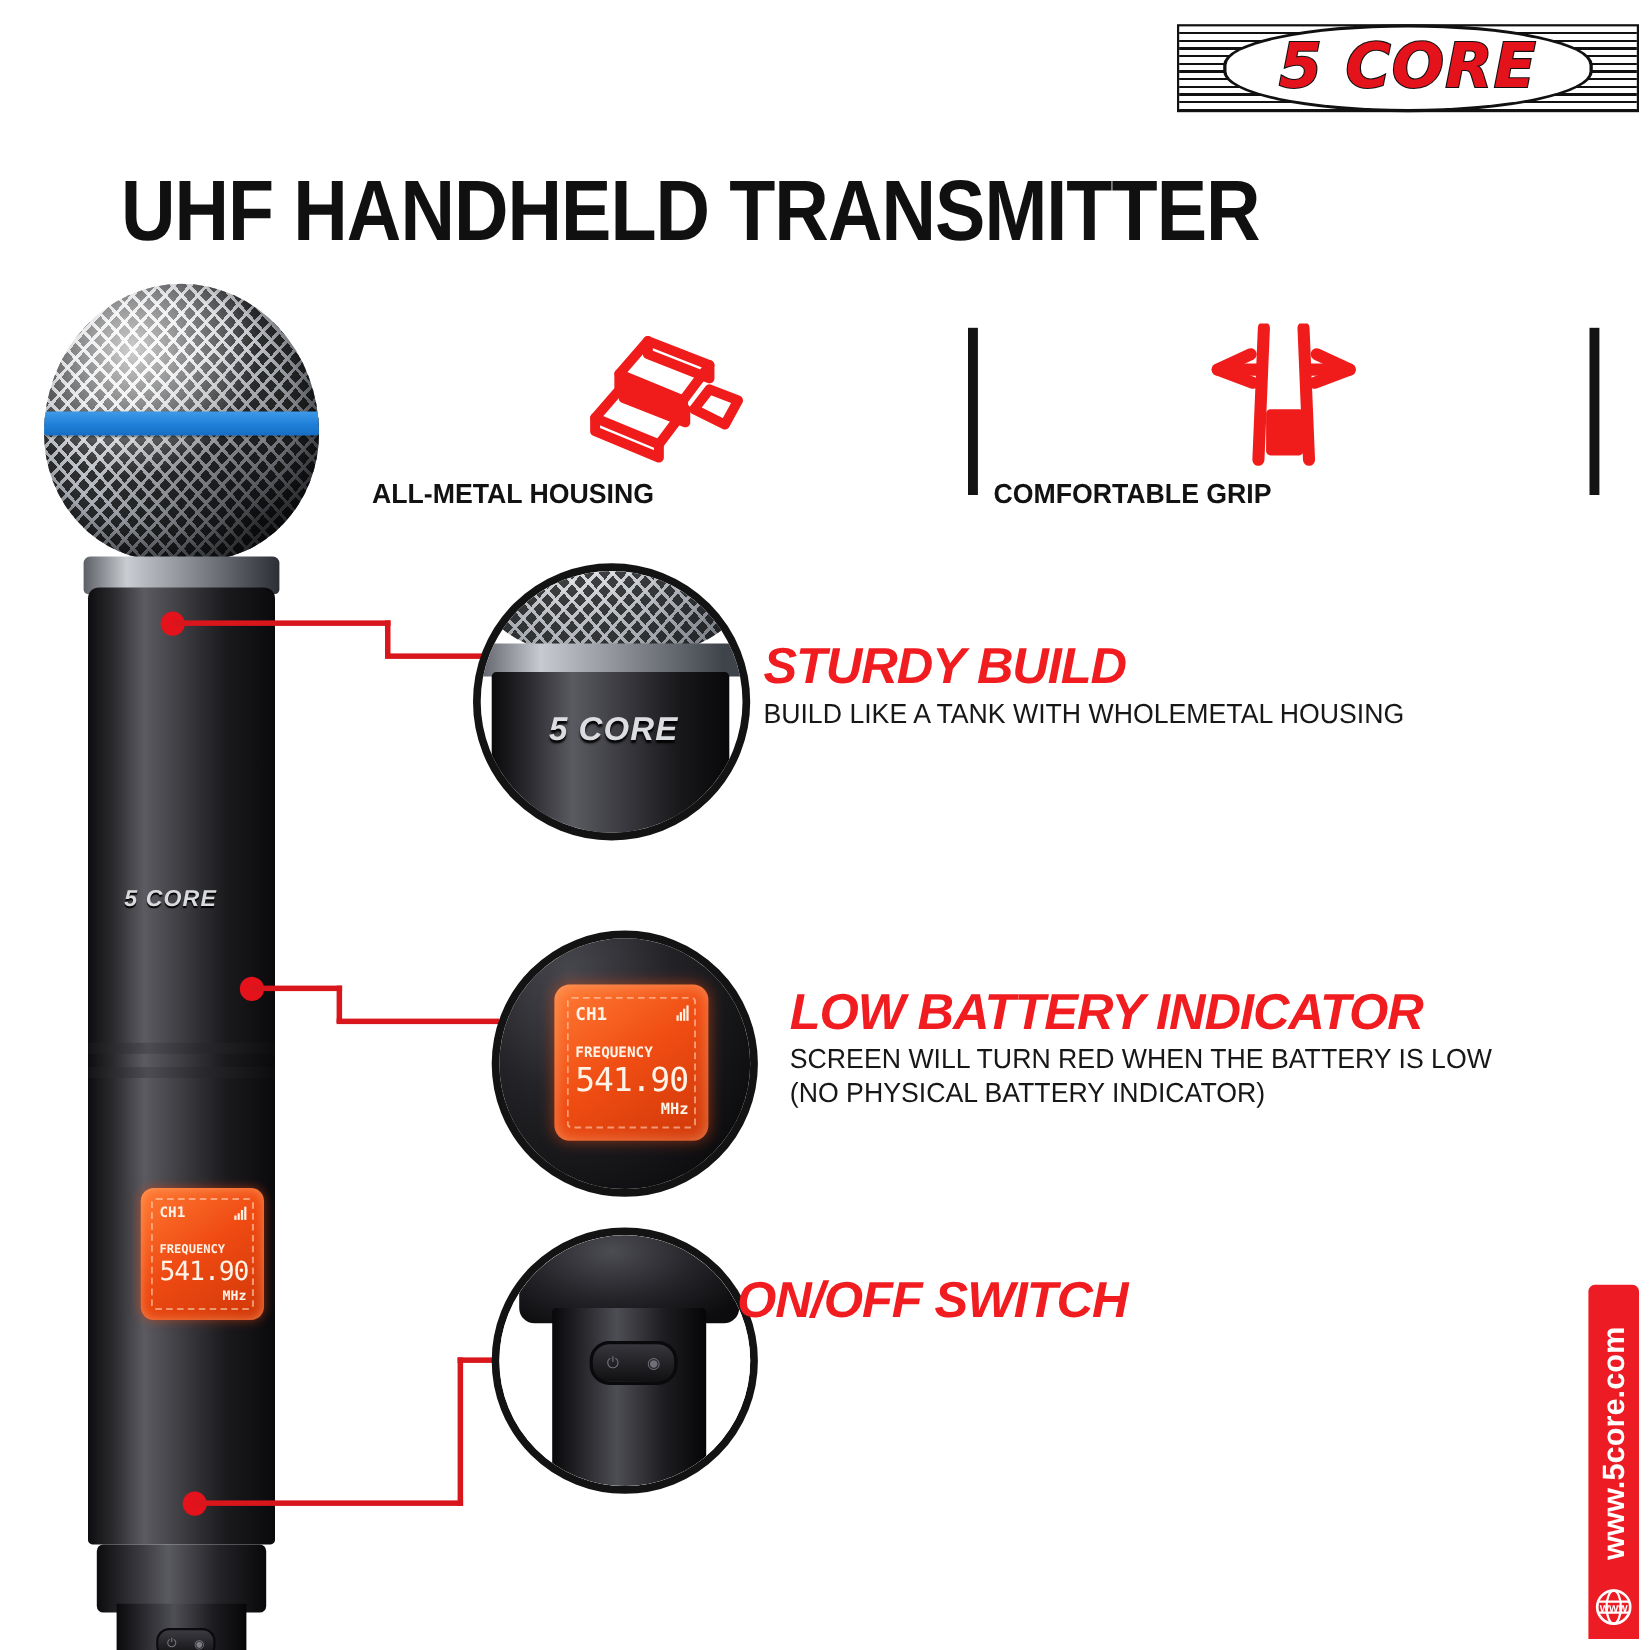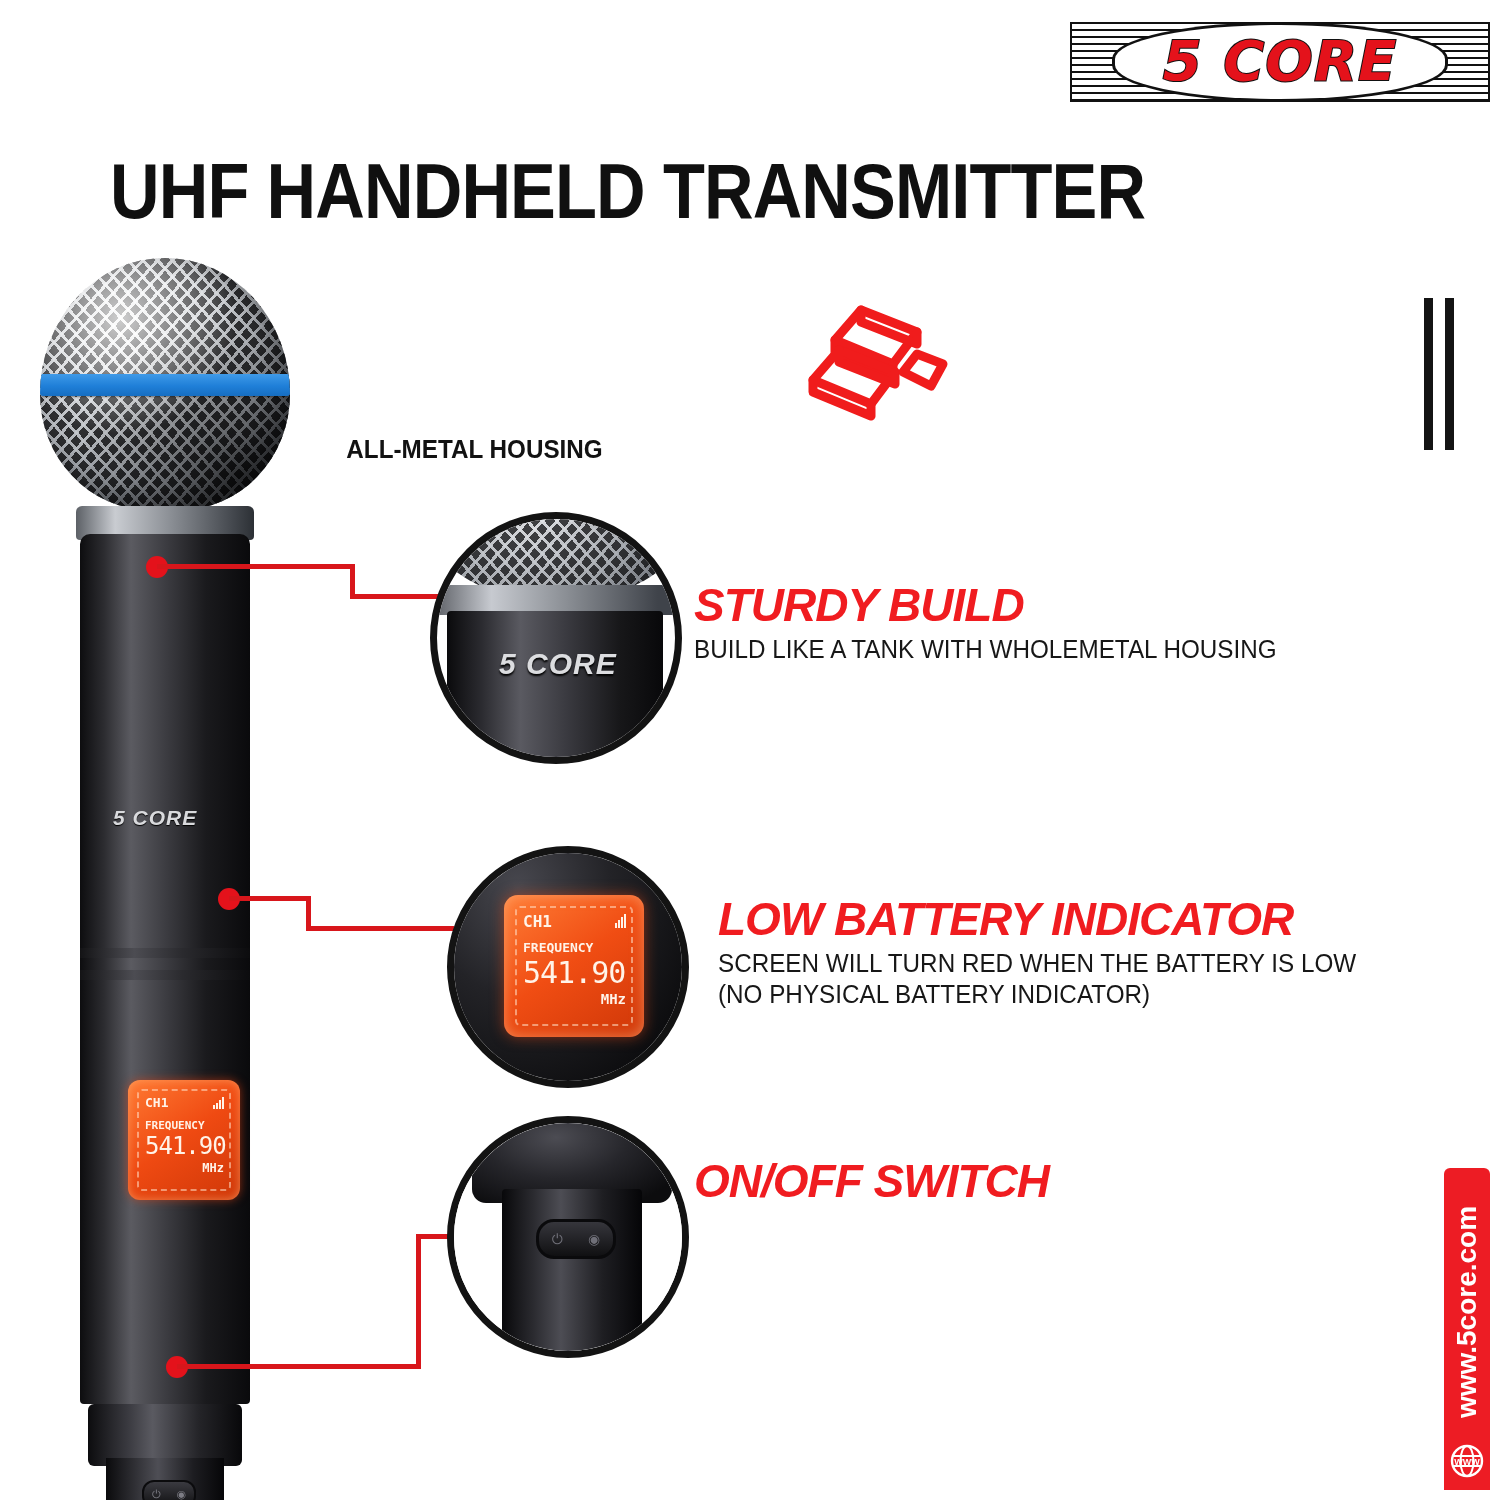--- a/index.html
+++ b/index.html
@@ -150,21 +150,21 @@
     position:absolute; inset:9px;
     border:2px dashed rgba(255,225,200,.55);
     border-radius:5px;
     display:flex;flex-direction:column;
     padding:4px 5px 0 6px;
     box-sizing:border-box;
     color:#fff3e8;
     font-family:"DejaVu Sans Mono", monospace;
   }
   .lcd-row1{display:flex;justify-content:space-between;align-items:center;font-size:13px;font-weight:bold;}
-  .lcd-freqlbl{font-size:11px;font-weight:bold;letter-spacing:0px;margin-top:9px;}
+  .lcd-freqlbl{font-size:11px;font-weight:bold;letter-spacing:0px;margin-top:19px;}
   .lcd-val{font-size:24px;font-weight:normal;letter-spacing:-1px;margin-top:0px;}
   .lcd-mhz{font-size:12px;font-weight:bold;text-align:right;margin-top:1px;}
   .bars{display:flex;align-items:flex-end;gap:1px;height:12px;}
   .bars i{display:block;width:2px;background:#fff3e8;}
   .mic-bottom{
     position:absolute; left:70px; top:1146px; width:154px; height:62px;
     background:linear-gradient(to right,#0c0c0e,#3a3a40 26%,#5a5a61 42%,#242428 72%,#08080a);
     border-radius:6px;
   }
   .mic-base{
@@ -265,21 +265,21 @@
     line-height:1.02;
   }
   .co-lines{margin-top:5px;}
   .co-line{
     font-size:25px; color:#171717; letter-spacing:0px;
     line-height:1.26; white-space:nowrap;
     transform:scaleX(0.97); transform-origin:left center;
   }
   .co1{left:694px; top:562px;margin-top:20px;}
   .co2{left:718px; top:896px;}
-  .co3{left:694px; top:1158px;text-align:center;}
+  .co3{left:670px; top:1158px;text-align:center;}
 
   
   .webtab{
     position:absolute; right:10px; top:1168px; width:46px; height:322px;
     background:#ED1C24;
     border-radius:6px 6px 0 0;
   }
   .webtab-text{
     position:absolute; left:50%; top:128px;
     transform:translateX(-50%) rotate(-90deg);
@@ -321,20 +321,36 @@
             <path d="M40 56 L40 68 L96 90 L96 78"></path>
             <path d="M104 78 L118 60 L144 70 L132 92 Z"></path>
           </g>
         </svg>
       </div>
       <div class="flabel">ALL-METAL HOUSING</div>
     </div>
 
     <div class="vdiv"></div>
 
+    <div class="feature">
+      <div class="ficon">
+        <svg width="160" height="132" viewBox="0 0 160 132">
+          <g fill="none" stroke="#F01C1C" stroke-width="11" stroke-linejoin="round" stroke-linecap="round">
+            <path d="M62 4 L57 124"></path>
+            <path d="M98 4 L103 124"></path>
+            <path d="M50 28 L20 42 L52 54"></path>
+            <path d="M110 28 L140 42 L108 54"></path>
+            <path d="M20 42 L58 42"></path>
+            <path d="M140 42 L102 42"></path>
+          </g>
+          <rect x="64" y="78" width="34" height="42" rx="4" fill="#F01C1C"></rect>
+        </svg>
+      </div>
+      <div class="flabel">COMFORTABLE GRIP</div>
+    </div>
 
     <div class="vdiv"></div>
 
 
   </div>
 
   <div class="mic">
     <div class="mic-head">
       <div class="mesh"></div>
       <div class="mesh2"></div>

